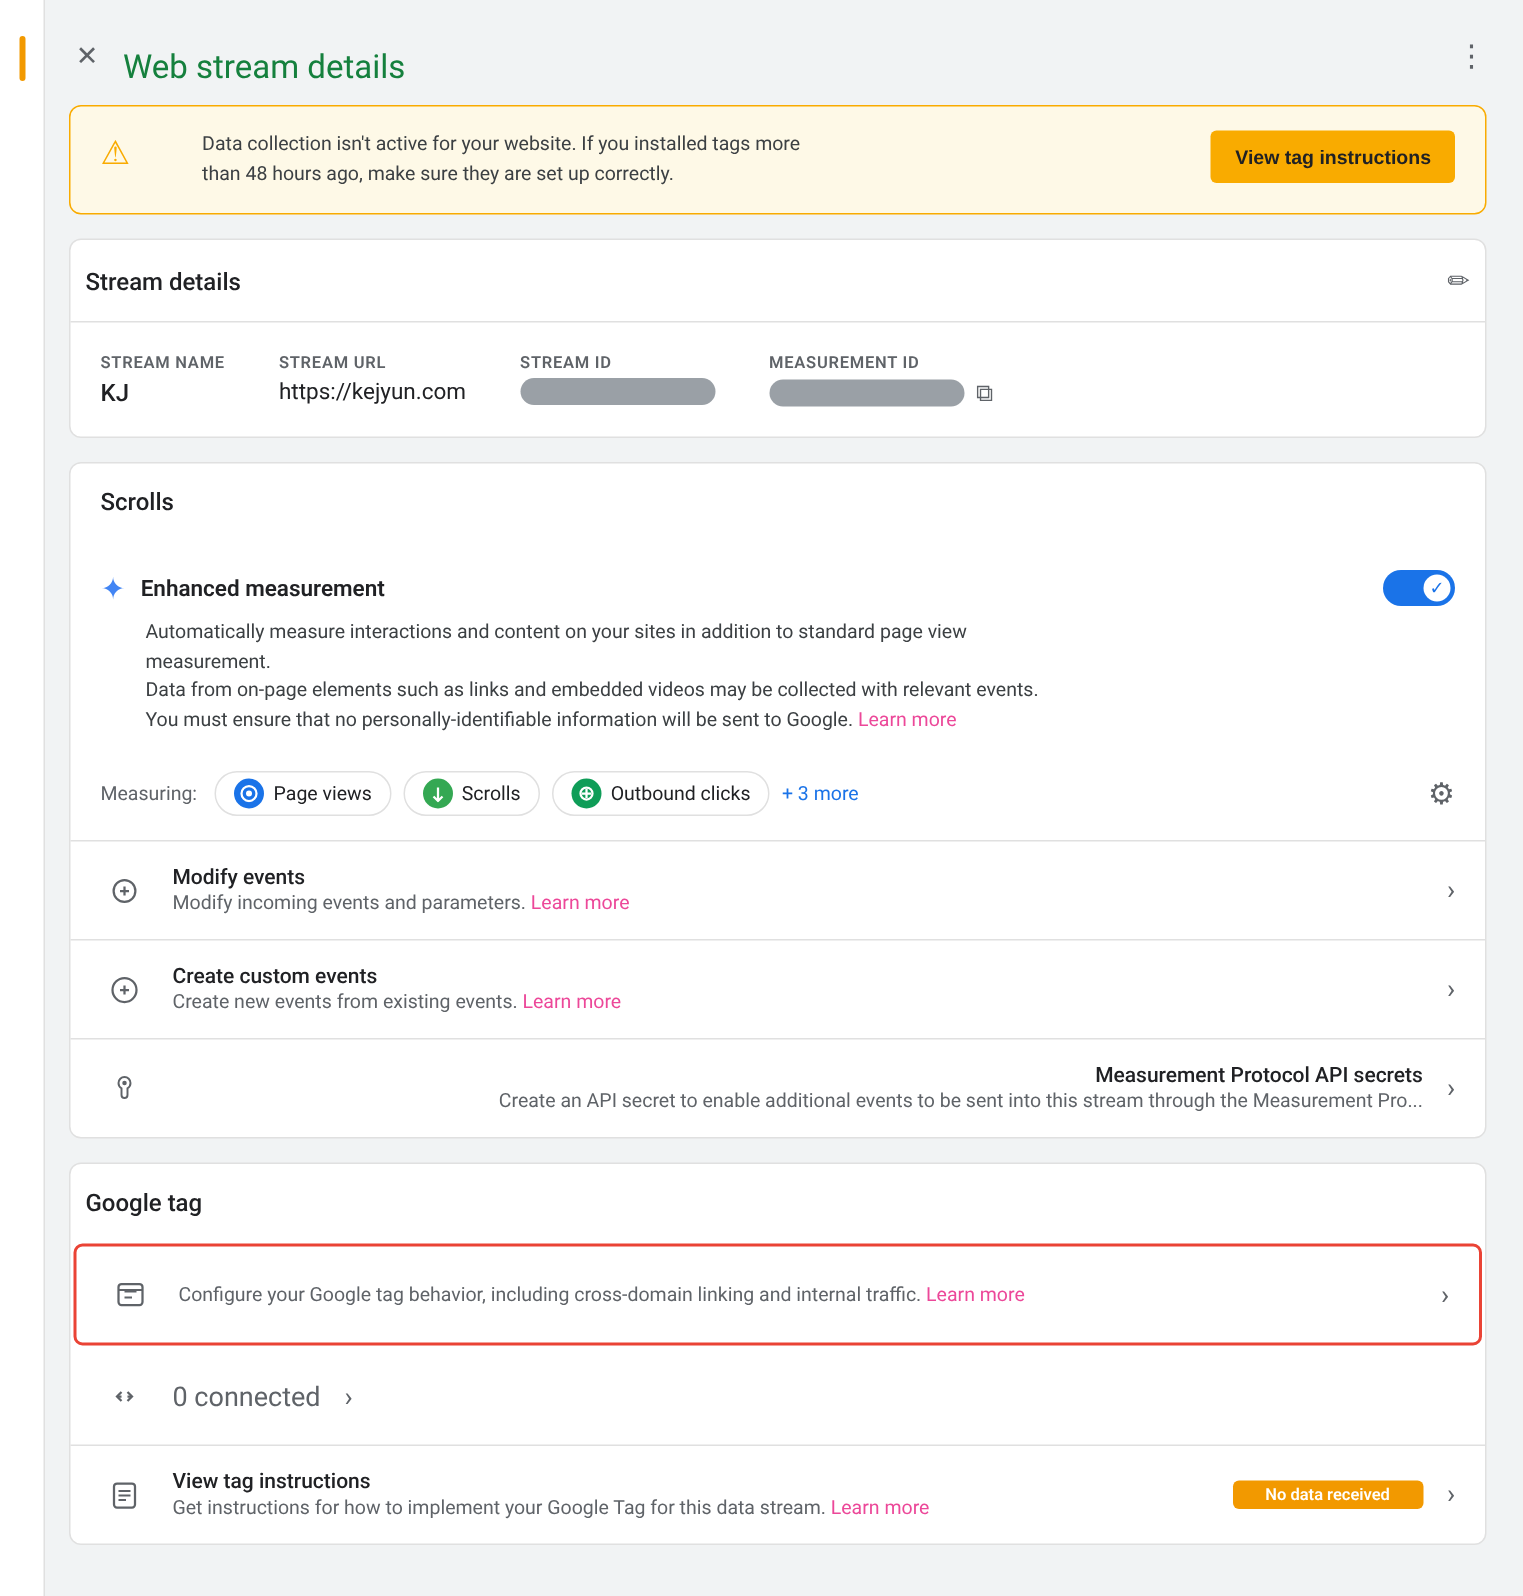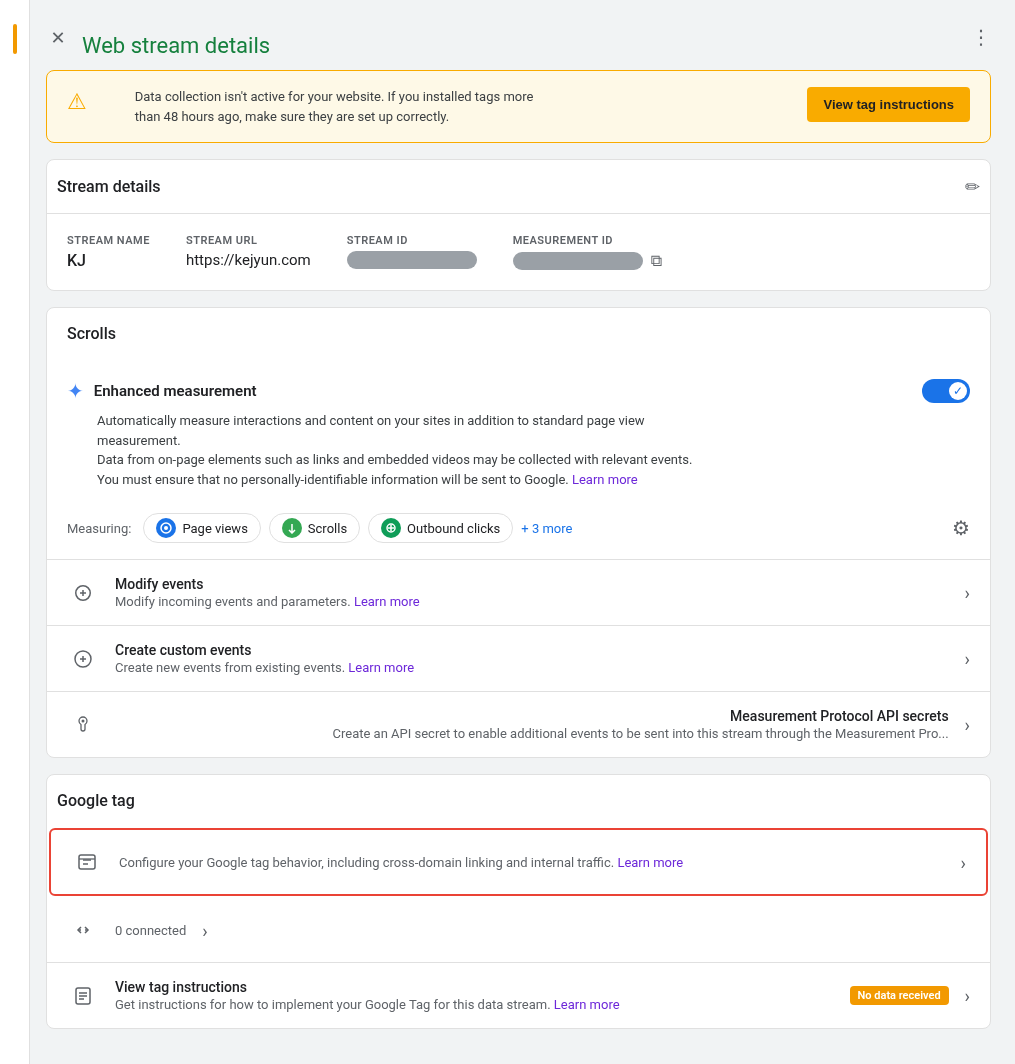--- a/index.html
+++ b/index.html
@@ -204,21 +204,21 @@
       color: #202124;
     }
     .em-desc {
       font-size: 13px;
       color: #3c4043;
       line-height: 1.5;
       margin-left: 30px;
       margin-bottom: 8px;
     }
     .em-link {
-      color: #6d28d9;
+      color: #ec4899;
       text-decoration: none;
       cursor: pointer;
     }
     
     .toggle-container {
       display: flex;
       align-items: center;
       flex-shrink: 0;
     }
     .toggle {
@@ -387,26 +387,26 @@
     }
     .tag-item-chevron {
       color: #5f6368;
       font-size: 18px;
     }
     .status-badge {
       background: #f29900;
       color: #fff;
       font-size: 11px;
       font-weight: 600;
-      padding: 3px 8px;
+      padding: 3px 22px;
       border-radius: 4px;
       white-space: nowrap;
     }
     .connected-count {
-      font-size: 13px;
+      font-size: 18px;
       color: #5f6368;
       white-space: nowrap;
     }
     .events-card-header {
       padding: 16px 20px;
     }
   </style>
 </head>
 <body>
 

